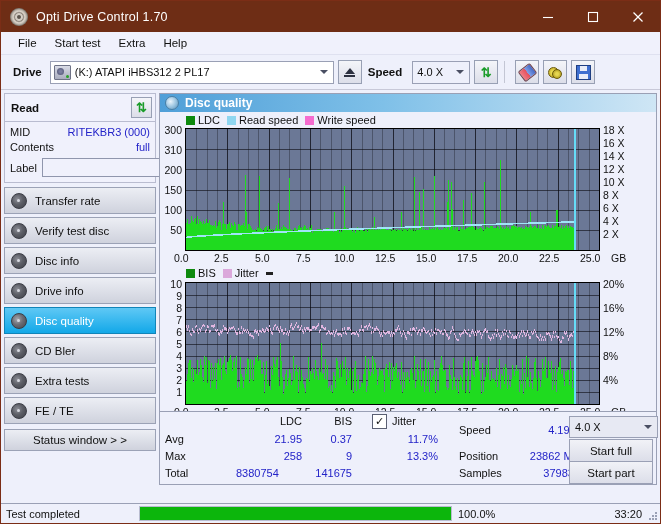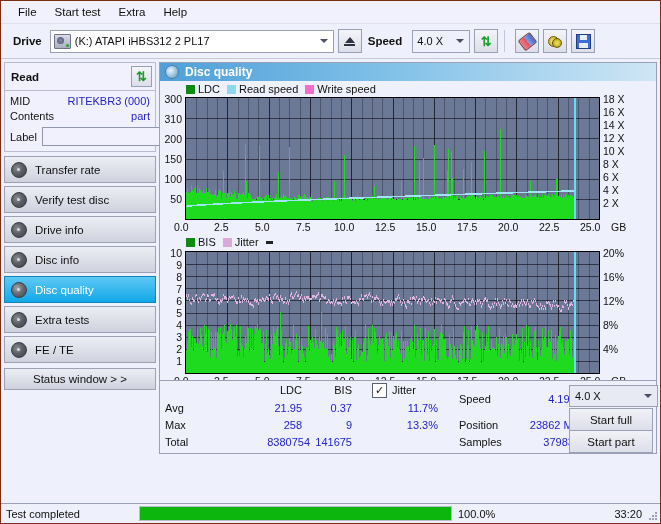--- a/index.html
+++ b/index.html
@@ -227,20 +227,42 @@
   .sb-pct{width:70px;padding-left:6px;}
   .sb-time{flex:1;text-align:right;padding-right:18px;}
   .grip{position:absolute;right:3px;bottom:3px;width:10px;height:10px;}
   .grip i{position:absolute;width:2px;height:2px;background:#9aa0b5;}
 </style>
 </head>
 <body>
 
 <div class="app">
 
+  <div class="titlebar">
+    <div class="title-icon"></div>
+    <div class="title-text">Opti Drive Control 1.70</div>
+    <div class="win-btns">
+      <div class="win-btn">
+        <svg width="12" height="12" viewBox="0 0 12 12">
+            <line x1="1" y1="6.5" x2="11" y2="6.5" stroke="#fff" stroke-width="1.1"></line>
+          </svg>
+      </div>
+      <div class="win-btn">
+        <svg width="12" height="12" viewBox="0 0 12 12">
+            <rect x="1.5" y="1.5" width="9" height="9" fill="none" stroke="#fff" stroke-width="1.1"></rect>
+          </svg>
+      </div>
+      <div class="win-btn">
+        <svg width="12" height="12" viewBox="0 0 12 12">
+            <line x1="1.5" y1="1.5" x2="10.5" y2="10.5" stroke="#fff" stroke-width="1.2"></line>
+            <line x1="10.5" y1="1.5" x2="1.5" y2="10.5" stroke="#fff" stroke-width="1.2"></line>
+          </svg>
+      </div>
+    </div>
+  </div>
 
   <div class="menubar">
     <div class="menu-item">File</div>
     <div class="menu-item">Start test</div>
     <div class="menu-item">Extra</div>
     <div class="menu-item">Help</div>
   </div>
 
   <div class="toolbar">
     <div class="tb-label">Drive</div>
@@ -286,21 +308,21 @@
             <span class="ic-refresh">⇅</span>
           </span>
         </div>
         <div class="disc-rows">
           <div class="disc-row">
             <span class="disc-k">MID</span>
             <span class="disc-v">RITEKBR3 (000)</span>
           </div>
           <div class="disc-row">
             <span class="disc-k">Contents</span>
-            <span class="disc-v">part</span>
+            <span class="disc-v">full</span>
           </div>
           <div class="label-row">
             <span class="label-k">Label</span>
             <input class="label-input" type="text" placeholder="" style="">
             <span class="disc-btn">
               <span class="cd-ico"></span>
             </span>
           </div>
         </div>
       </div>
@@ -309,29 +331,33 @@
         <div class="navitem">
           <span class="nav-ico"></span>
           <span>Transfer rate</span>
         </div>
         <div class="navitem">
           <span class="nav-ico"></span>
           <span>Verify test disc</span>
         </div>
         <div class="navitem">
           <span class="nav-ico"></span>
-          <span>Drive info</span>
+          <span>Disc info</span>
         </div>
         <div class="navitem">
           <span class="nav-ico"></span>
-          <span>Disc info</span>
+          <span>Drive info</span>
         </div>
         <div class="navitem active">
           <span class="nav-ico"></span>
           <span>Disc quality</span>
+        </div>
+        <div class="navitem">
+          <span class="nav-ico"></span>
+          <span>CD Bler</span>
         </div>
         <div class="navitem">
           <span class="nav-ico"></span>
           <span>Extra tests</span>
         </div>
         <div class="navitem">
           <span class="nav-ico"></span>
           <span>FE / TE</span>
         </div>
       </div>
@@ -2092,21 +2118,21 @@
         <div class="st v" style="left:98px;top:21px;width:44px;text-align:right;">21.95</div>
         <div class="st v" style="left:148px;top:21px;width:44px;text-align:right;">0.37</div>
         <div class="st v" style="left:218px;top:21px;width:60px;text-align:right;">11.7%</div>
 
         <div class="st" style="left:5px;top:38px;">Max</div>
         <div class="st v" style="left:98px;top:38px;width:44px;text-align:right;">258</div>
         <div class="st v" style="left:148px;top:38px;width:44px;text-align:right;">9</div>
         <div class="st v" style="left:218px;top:38px;width:60px;text-align:right;">13.3%</div>
 
         <div class="st" style="left:5px;top:55px;">Total</div>
-        <div class="st v" style="left:96px;top:55px;width:54px;text-align:right;">8380754</div>
+        <div class="st v" style="left:76px;top:55px;width:54px;">8380754</div>
         <div class="st v" style="left:142px;top:55px;width:50px;text-align:right;">141675</div>
 
         <div class="st" style="left:299px;top:12px;">Speed</div>
         <div class="st v" style="left:355px;top:12px;width:65px;text-align:right;">4.19 X</div>
         <div class="st" style="left:299px;top:38px;">Position</div>
         <div class="st v" style="left:355px;top:38px;width:65px;text-align:right;">23862 MB</div>
         <div class="st" style="left:299px;top:55px;">Samples</div>
         <div class="st v" style="left:355px;top:55px;width:65px;text-align:right;">379837</div>
 
         <div class="sel" style="left:409px;top:4px;">

